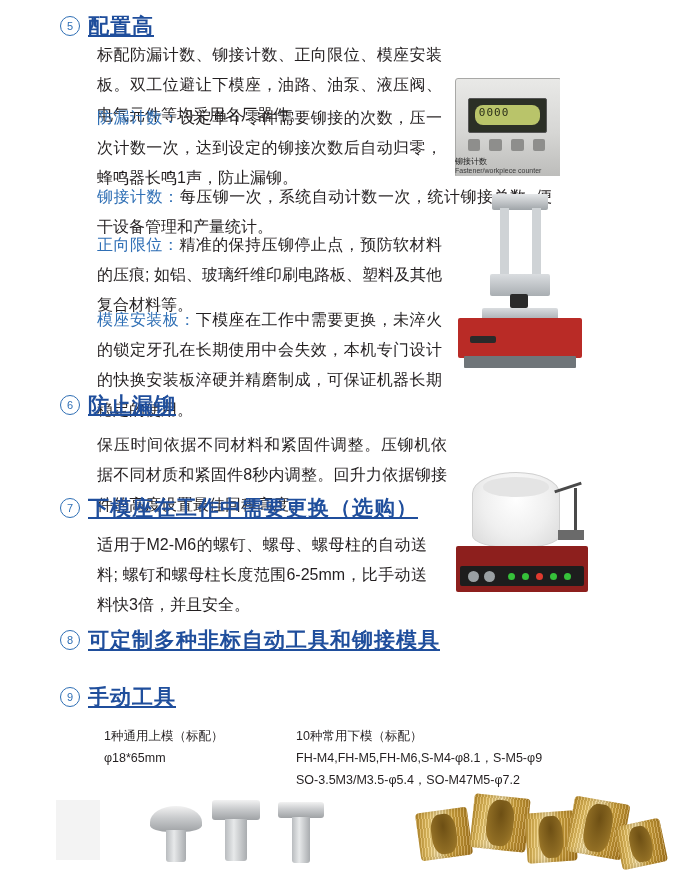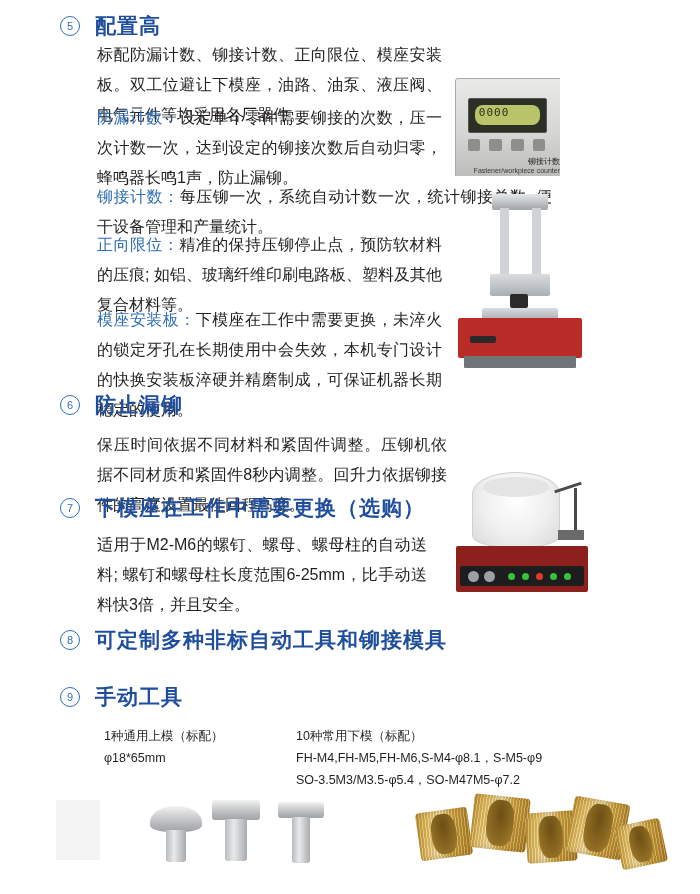--- a/index.html
+++ b/index.html
@@ -35,27 +35,28 @@
     border: 1.5px solid #2f6fb5;
     color: #2f6fb5;
     font-size: 11px;
     line-height: 18px;
     text-align: center;
     font-family: "Liberation Sans", sans-serif;
     box-sizing: border-box;
   }
   .sec-title {
     position: absolute;
-    left: 35px;
+    left: 28px;
     top: -4px;
     font-size: 21px;
     font-weight: bold;
     color: #1f4e9c;
     letter-spacing: 1px;
     white-space: nowrap;
+    text-decoration: underline;
   }
 
   
   .para {
     position: absolute;
     font-size: 16px;
     line-height: 30px;
     color: #231f20;
     text-align: justify;
   }
@@ -110,21 +111,21 @@
   }
   .counter-btn {
     width: 16%; height: 100%;
     background: #8e8e8c;
     border-radius: 2px;
   }
   .counter-label {
     position: absolute;
     left: 0; bottom: 2%;
     width: 100%;
-    text-align: right;
+    text-align: left;
     font-size: 7px;
     color: #3a3a3a;
     font-family: "Liberation Sans", sans-serif;
   }
   .counter-label .cn {
     display: block;
     font-size: 8px;
     color: #222;
   }
 

